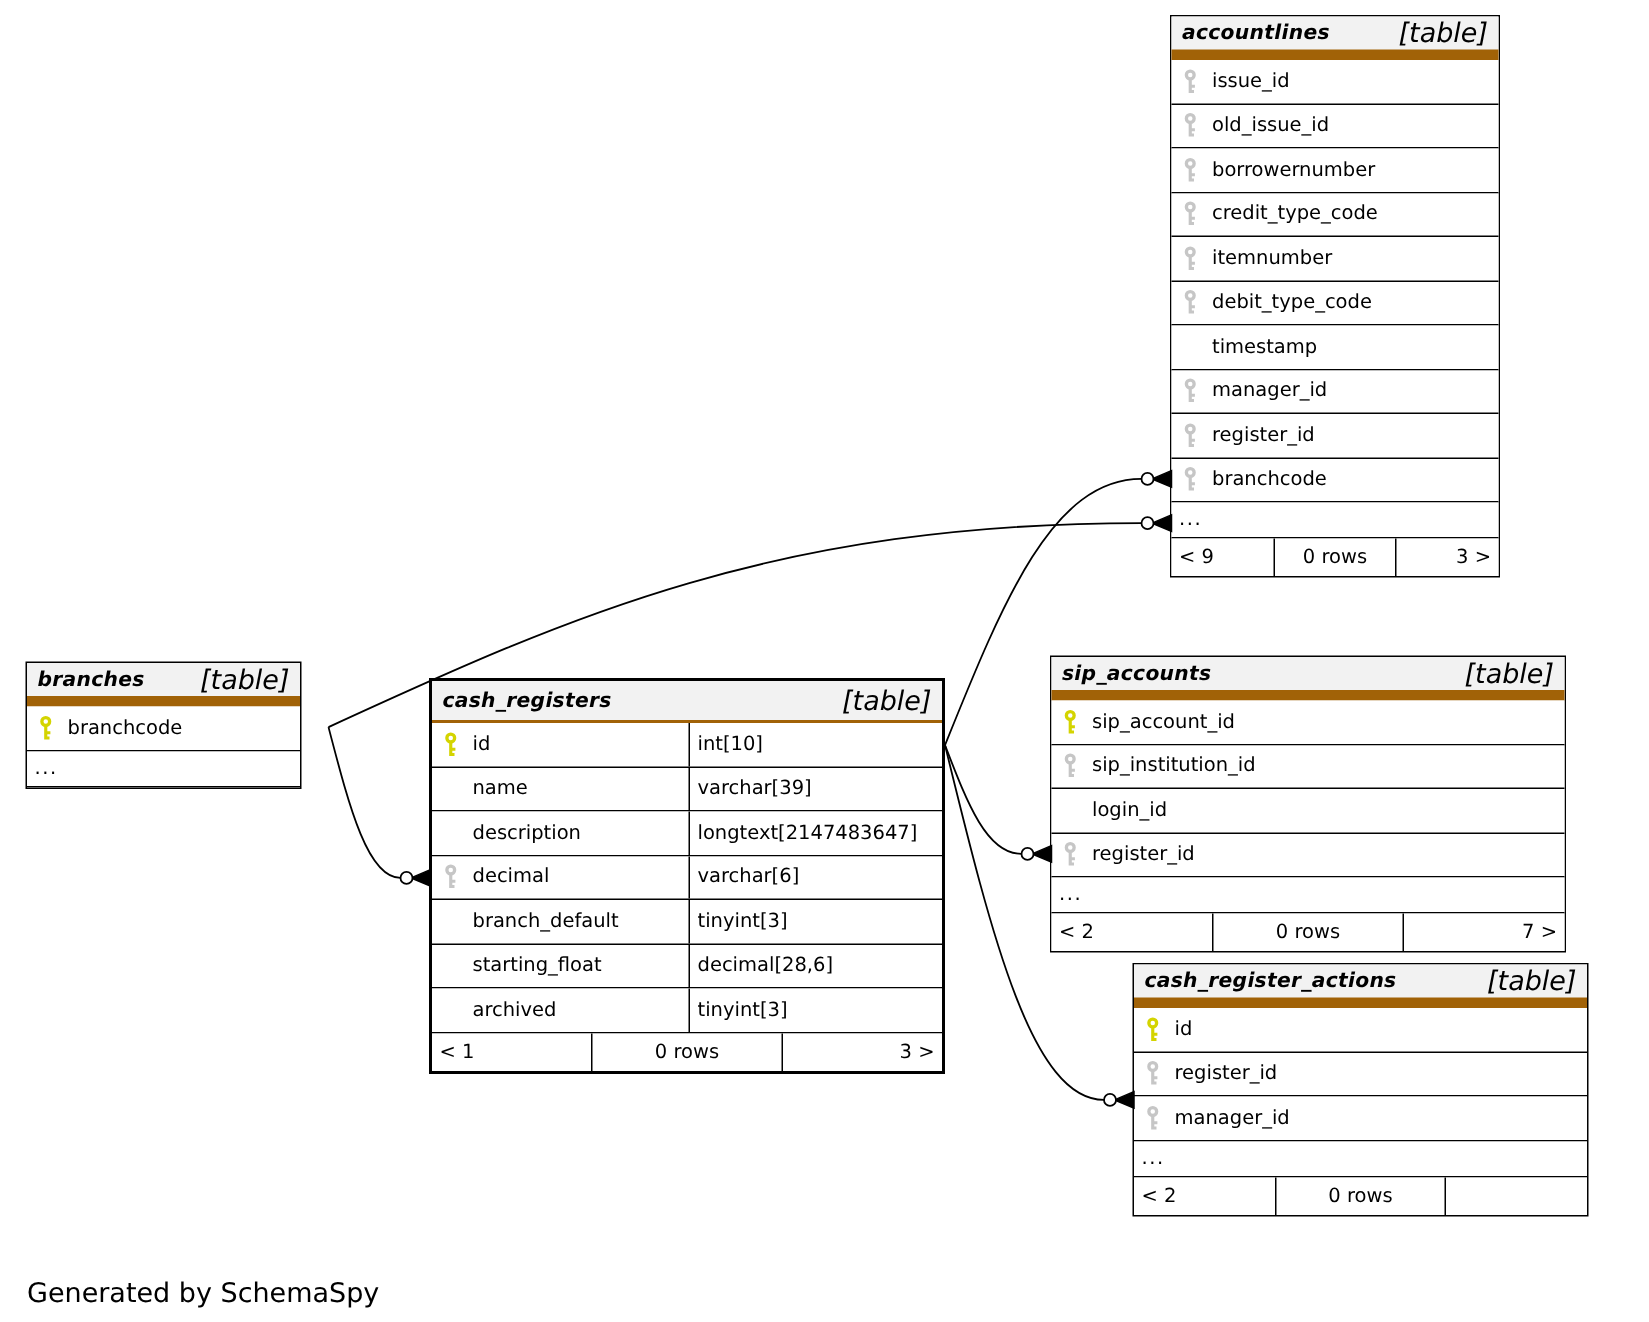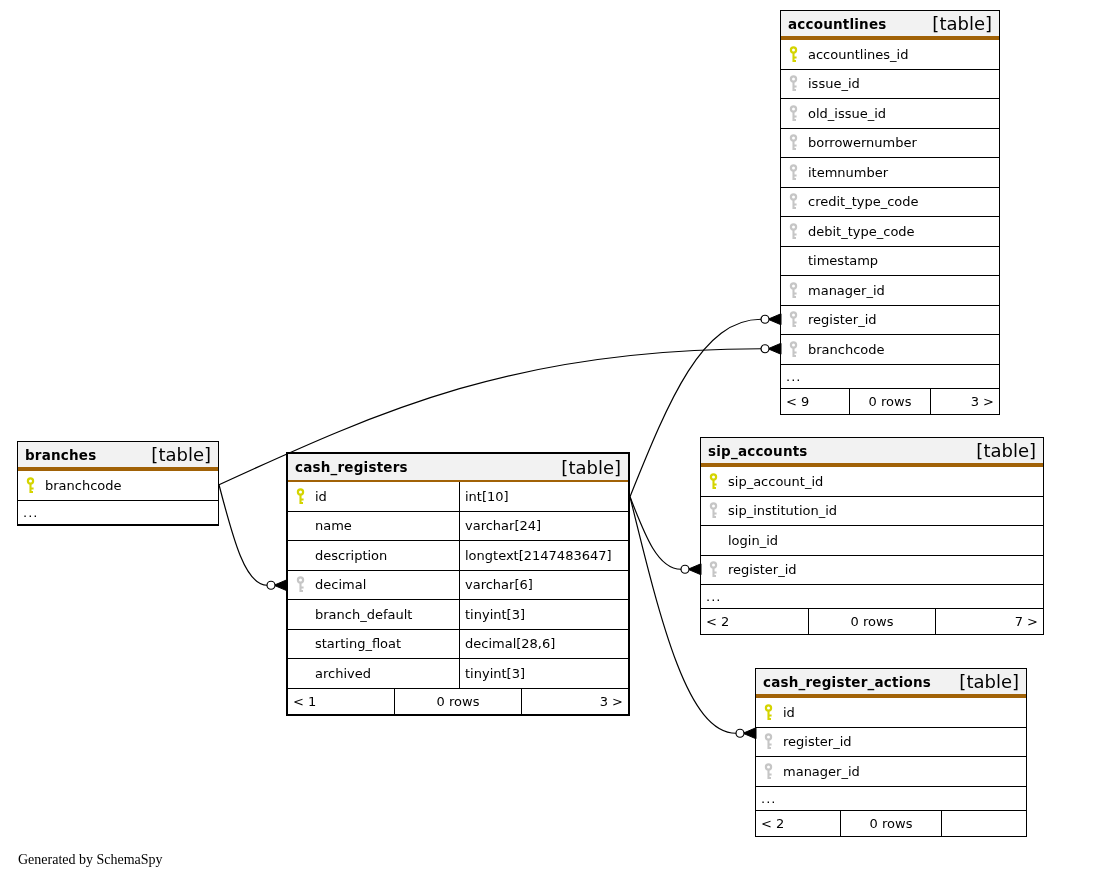--- a/index.html
+++ b/index.html
@@ -26,26 +26,27 @@
     background: #ffffff;
     border: 1px solid #000;
     box-sizing: border-box;
     font-size: 13px;
   }
   .tbl.emphasized { border-width: 2.5px; }
 
   .hdr {
     height: 29px;
     background: #f2f2f2;
-    border-bottom: 4px solid #a16207;
+    border-bottom: 7px solid #a16207;
     display: flex;
     align-items: center;
     justify-content: space-between;
     padding: 0 7px 0 7px;
     box-sizing: border-box;
+    font-style: italic;
   }
   .tbl.emphasized .hdr { border-bottom-width: 2.5px; height: 28px; }
   .tname { font-weight: bold; font-size: 13.5px; letter-spacing: 0.2px; }
   .ttag  { font-weight: normal; font-size: 18px; }
 
   .row {
     height: 29.5px;
     display: flex;
     align-items: center;
     border-bottom: 1px solid #000;
@@ -104,23 +105,22 @@
   .f-left   { flex: 1 1 0; justify-content: flex-start; border-right: 1px solid #000; }
   .f-center { flex: 1.2 1 0; justify-content: center; border-right: 1px solid #000; }
   .f-right  { flex: 1 1 0; justify-content: flex-end; }
   .tbl[data-table="branches"] .f-left   { flex: 0 0 44px; }
   .tbl[data-table="branches"] .f-center { flex: 0 0 87px; }
 
   #credit {
     position: absolute;
     left: 18px;
     top: 852px;
-    font-size: 14px;
+    font-size: 18px;
     z-index: 2;
-    font-family: Liberation Serif, serif;
   }
 </style>
 </head>
 <body>
 
 <div id="stage">
   <svg id="relations-layer" viewBox="0 0 1099 881" xmlns="http://www.w3.org/2000/svg">
       <g>
         <path d="M 219 484.75 C 381.6 409.95, 517.1 348.75, 761 348.75" fill="none" stroke="#000000" stroke-width="1.2"></path>
         <path d="M 768 348.75 L 781 343.25 L 781 354.25 Z M 768 348.75 L 781 348.75" fill="#000000" stroke="#000000" stroke-width="1"></path>
@@ -150,31 +150,20 @@
   <div id="tables-layer">
       <div class="tbl" data-table="accountlines" style="left: 780px; top: 10px; width: 220px;">
         <div class="hdr">
           <span class="tname">accountlines</span>
           <span class="ttag">[table]</span>
         </div>
         <div class="row">
           <span class="cell-name">
             <span class="keyicon">
               <svg width="12" height="17" viewBox="0 0 12 17">
-                <path d="M5.5 7 L5.5 16 M5.5 11.5 L8.6 11.5 M5.5 15 L8 15" stroke="#d4d400" stroke-width="2.1" fill="none"></path>
-                <circle cx="5.5" cy="4" r="2.6" stroke="#d4d400" stroke-width="2.2" fill="none"></circle>
-              </svg>
-            </span>
-            <span class="cname">accountlines_id</span>
-          </span>
-        </div>
-        <div class="row">
-          <span class="cell-name">
-            <span class="keyicon">
-              <svg width="12" height="17" viewBox="0 0 12 17">
                 <path d="M5.5 7 L5.5 16 M5.5 11.5 L8.6 11.5 M5.5 15 L8 15" stroke="#c6c6c6" stroke-width="2.1" fill="none"></path>
                 <circle cx="5.5" cy="4" r="2.6" stroke="#c6c6c6" stroke-width="2.2" fill="none"></circle>
               </svg>
             </span>
             <span class="cname">issue_id</span>
           </span>
         </div>
         <div class="row">
           <span class="cell-name">
             <span class="keyicon">
@@ -198,32 +187,32 @@
           </span>
         </div>
         <div class="row">
           <span class="cell-name">
             <span class="keyicon">
               <svg width="12" height="17" viewBox="0 0 12 17">
                 <path d="M5.5 7 L5.5 16 M5.5 11.5 L8.6 11.5 M5.5 15 L8 15" stroke="#c6c6c6" stroke-width="2.1" fill="none"></path>
                 <circle cx="5.5" cy="4" r="2.6" stroke="#c6c6c6" stroke-width="2.2" fill="none"></circle>
               </svg>
             </span>
+            <span class="cname">credit_type_code</span>
+          </span>
+        </div>
+        <div class="row">
+          <span class="cell-name">
+            <span class="keyicon">
+              <svg width="12" height="17" viewBox="0 0 12 17">
+                <path d="M5.5 7 L5.5 16 M5.5 11.5 L8.6 11.5 M5.5 15 L8 15" stroke="#c6c6c6" stroke-width="2.1" fill="none"></path>
+                <circle cx="5.5" cy="4" r="2.6" stroke="#c6c6c6" stroke-width="2.2" fill="none"></circle>
+              </svg>
+            </span>
             <span class="cname">itemnumber</span>
-          </span>
-        </div>
-        <div class="row">
-          <span class="cell-name">
-            <span class="keyicon">
-              <svg width="12" height="17" viewBox="0 0 12 17">
-                <path d="M5.5 7 L5.5 16 M5.5 11.5 L8.6 11.5 M5.5 15 L8 15" stroke="#c6c6c6" stroke-width="2.1" fill="none"></path>
-                <circle cx="5.5" cy="4" r="2.6" stroke="#c6c6c6" stroke-width="2.2" fill="none"></circle>
-              </svg>
-            </span>
-            <span class="cname">credit_type_code</span>
           </span>
         </div>
         <div class="row">
           <span class="cell-name">
             <span class="keyicon">
               <svg width="12" height="17" viewBox="0 0 12 17">
                 <path d="M5.5 7 L5.5 16 M5.5 11.5 L8.6 11.5 M5.5 15 L8 15" stroke="#c6c6c6" stroke-width="2.1" fill="none"></path>
                 <circle cx="5.5" cy="4" r="2.6" stroke="#c6c6c6" stroke-width="2.2" fill="none"></circle>
               </svg>
             </span>
@@ -269,21 +258,21 @@
             <span class="cname">branchcode</span>
           </span>
         </div>
         <div class="row ellipsis">...</div>
         <div class="ftr">
           <span class="f-left">&lt; 9</span>
           <span class="f-center">0 rows</span>
           <span class="f-right">3 &gt;</span>
         </div>
       </div>
-      <div class="tbl" data-table="branches" style="left: 17px; top: 441px; width: 202px;">
+      <div class="tbl" data-table="branches" style="left: 17px; top: 441px; width: 184px;">
         <div class="hdr">
           <span class="tname">branches</span>
           <span class="ttag">[table]</span>
         </div>
         <div class="row">
           <span class="cell-name">
             <span class="keyicon">
               <svg width="12" height="17" viewBox="0 0 12 17">
                 <path d="M5.5 7 L5.5 16 M5.5 11.5 L8.6 11.5 M5.5 15 L8 15" stroke="#d4d400" stroke-width="2.1" fill="none"></path>
                 <circle cx="5.5" cy="4" r="2.6" stroke="#d4d400" stroke-width="2.2" fill="none"></circle>
@@ -309,21 +298,21 @@
             </span>
             <span class="cname">id</span>
           </span>
           <span class="cell-type">int[10]</span>
         </div>
         <div class="row">
           <span class="cell-name">
             <span class="keyicon"></span>
             <span class="cname">name</span>
           </span>
-          <span class="cell-type">varchar[24]</span>
+          <span class="cell-type">varchar[39]</span>
         </div>
         <div class="row">
           <span class="cell-name">
             <span class="keyicon"></span>
             <span class="cname">description</span>
           </span>
           <span class="cell-type">longtext[2147483647]</span>
         </div>
         <div class="row">
           <span class="cell-name">
@@ -408,21 +397,21 @@
             <span class="cname">register_id</span>
           </span>
         </div>
         <div class="row ellipsis">...</div>
         <div class="ftr">
           <span class="f-left">&lt; 2</span>
           <span class="f-center">0 rows</span>
           <span class="f-right">7 &gt;</span>
         </div>
       </div>
-      <div class="tbl" data-table="cash_register_actions" style="left: 755px; top: 668px; width: 272px;">
+      <div class="tbl" data-table="cash_register_actions" style="left: 755px; top: 642px; width: 304px;">
         <div class="hdr">
           <span class="tname">cash_register_actions</span>
           <span class="ttag">[table]</span>
         </div>
         <div class="row">
           <span class="cell-name">
             <span class="keyicon">
               <svg width="12" height="17" viewBox="0 0 12 17">
                 <path d="M5.5 7 L5.5 16 M5.5 11.5 L8.6 11.5 M5.5 15 L8 15" stroke="#d4d400" stroke-width="2.1" fill="none"></path>
                 <circle cx="5.5" cy="4" r="2.6" stroke="#d4d400" stroke-width="2.2" fill="none"></circle>

